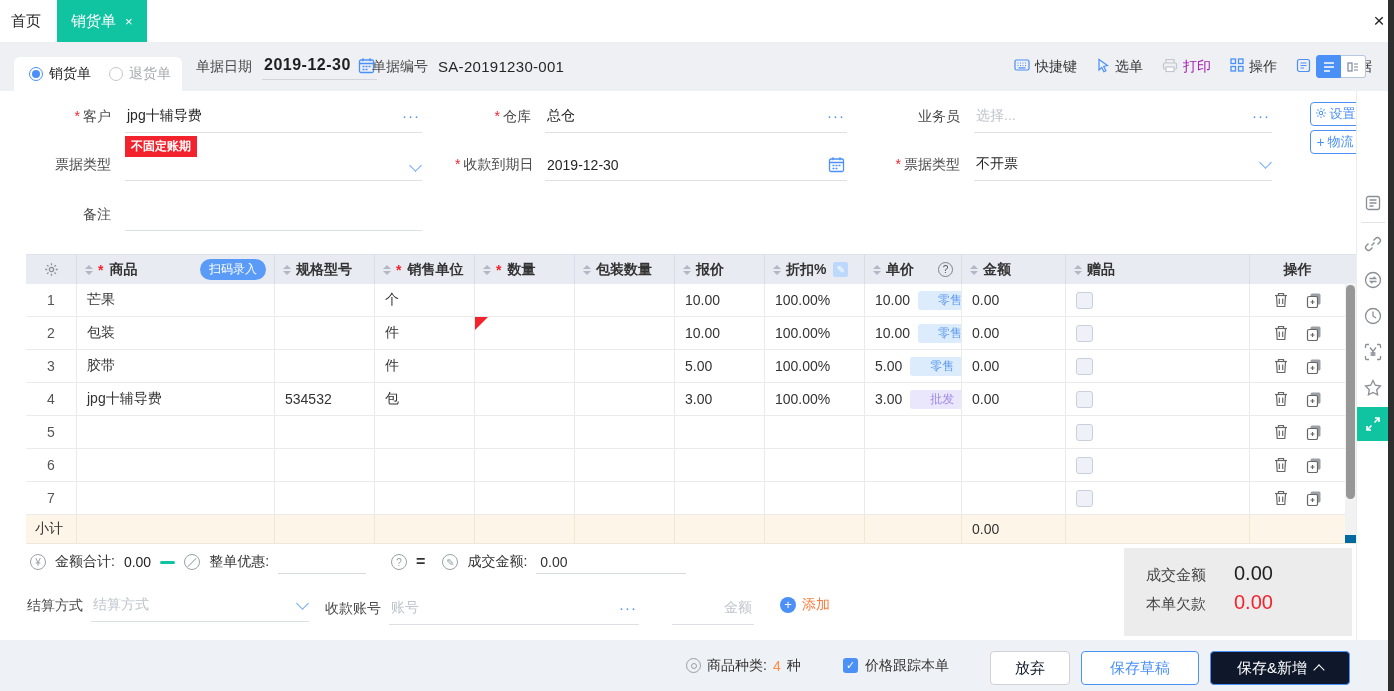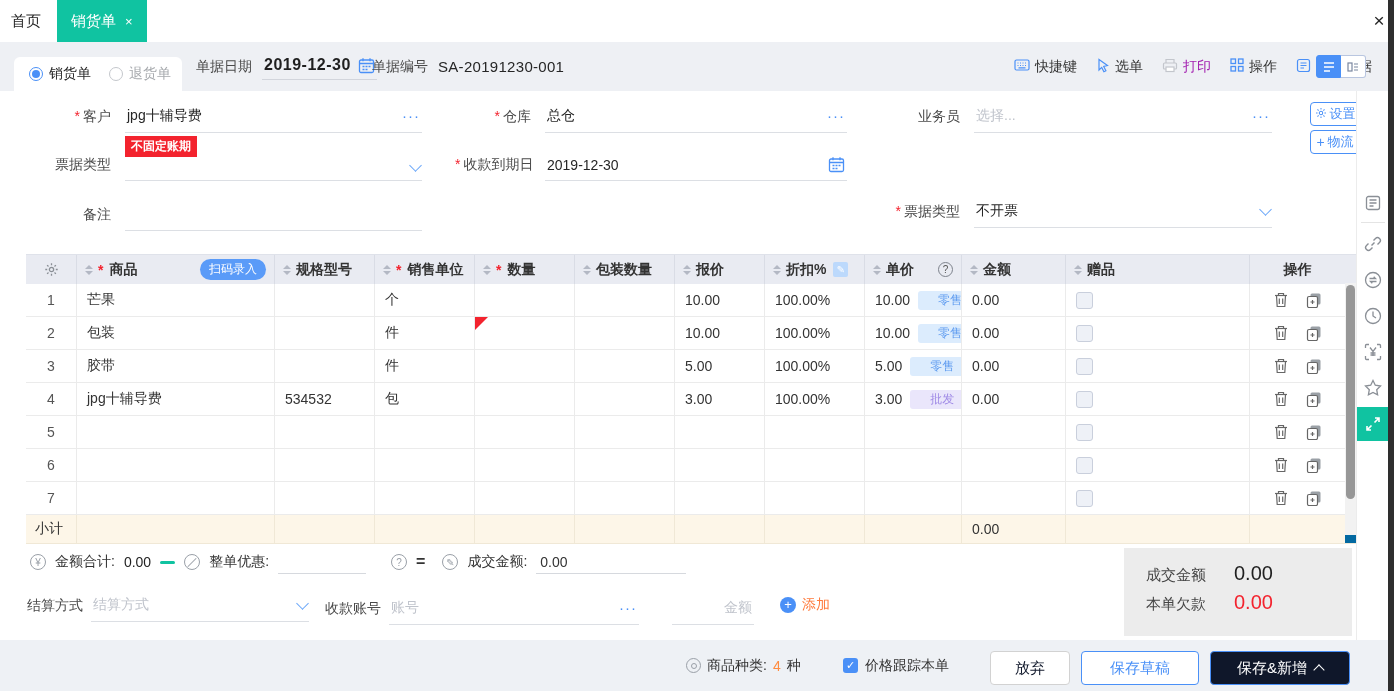--- a/index.html
+++ b/index.html
@@ -266,21 +266,21 @@
       <span class="fvalue">
         <span>2019-12-30</span>
         <span class="cal-ic">
           <svg width="17" height="17" viewBox="0 0 17 17" fill="none" stroke="#4a90f7" stroke-width="1.3">
               <rect x="1.5" y="3" width="14" height="12.5" rx="1.5"></rect>
               <path d="M1.5 6.5h14M5 1.2v3M12 1.2v3M4.5 9.5h2M7.5 9.5h2M10.5 9.5h2M4.5 12.5h2M7.5 12.5h2"></path>
             </svg>
         </span>
       </span>
     </div>
-    <div class="field" style="left:866px;top:60px;width:392px;margin-top:47px;">
+    <div class="field" style="left:866px;top:60px;width:392px;">
       <span class="flabel" style="width:94px;"><i class="req">*</i><span>票据类型</span></span>
       <span class="fvalue">
         <span>不开票</span>
         <span class="chev"></span>
       </span>
     </div>
 
     <div class="field" style="left:16px;top:110px;width:392px;">
       <span class="flabel" style="width:95px;"><span>备注</span></span>
       <span class="fvalue"></span>

